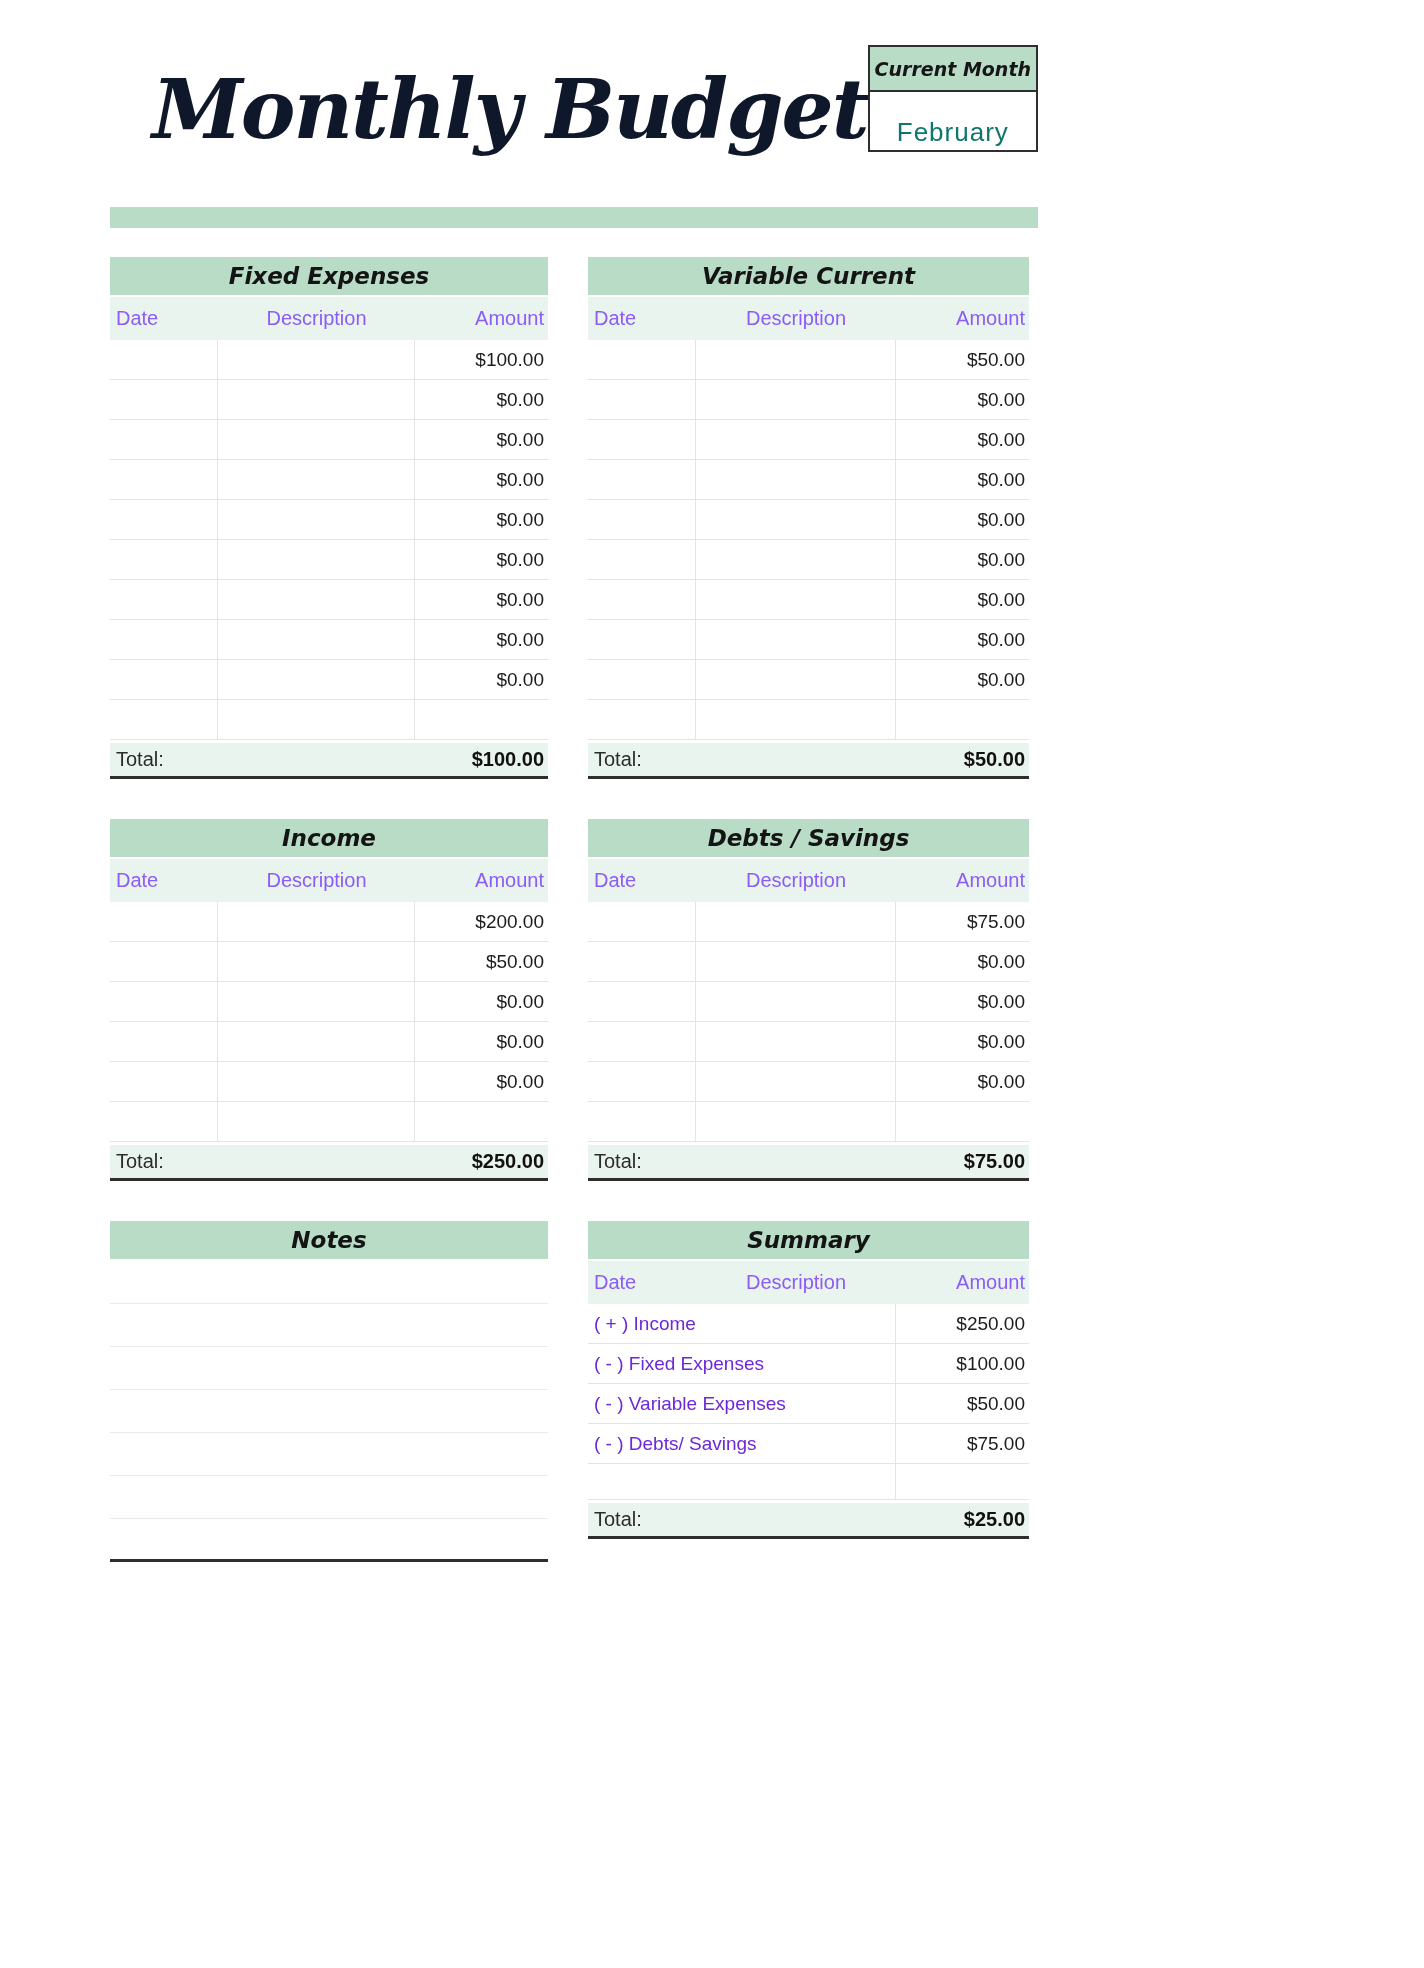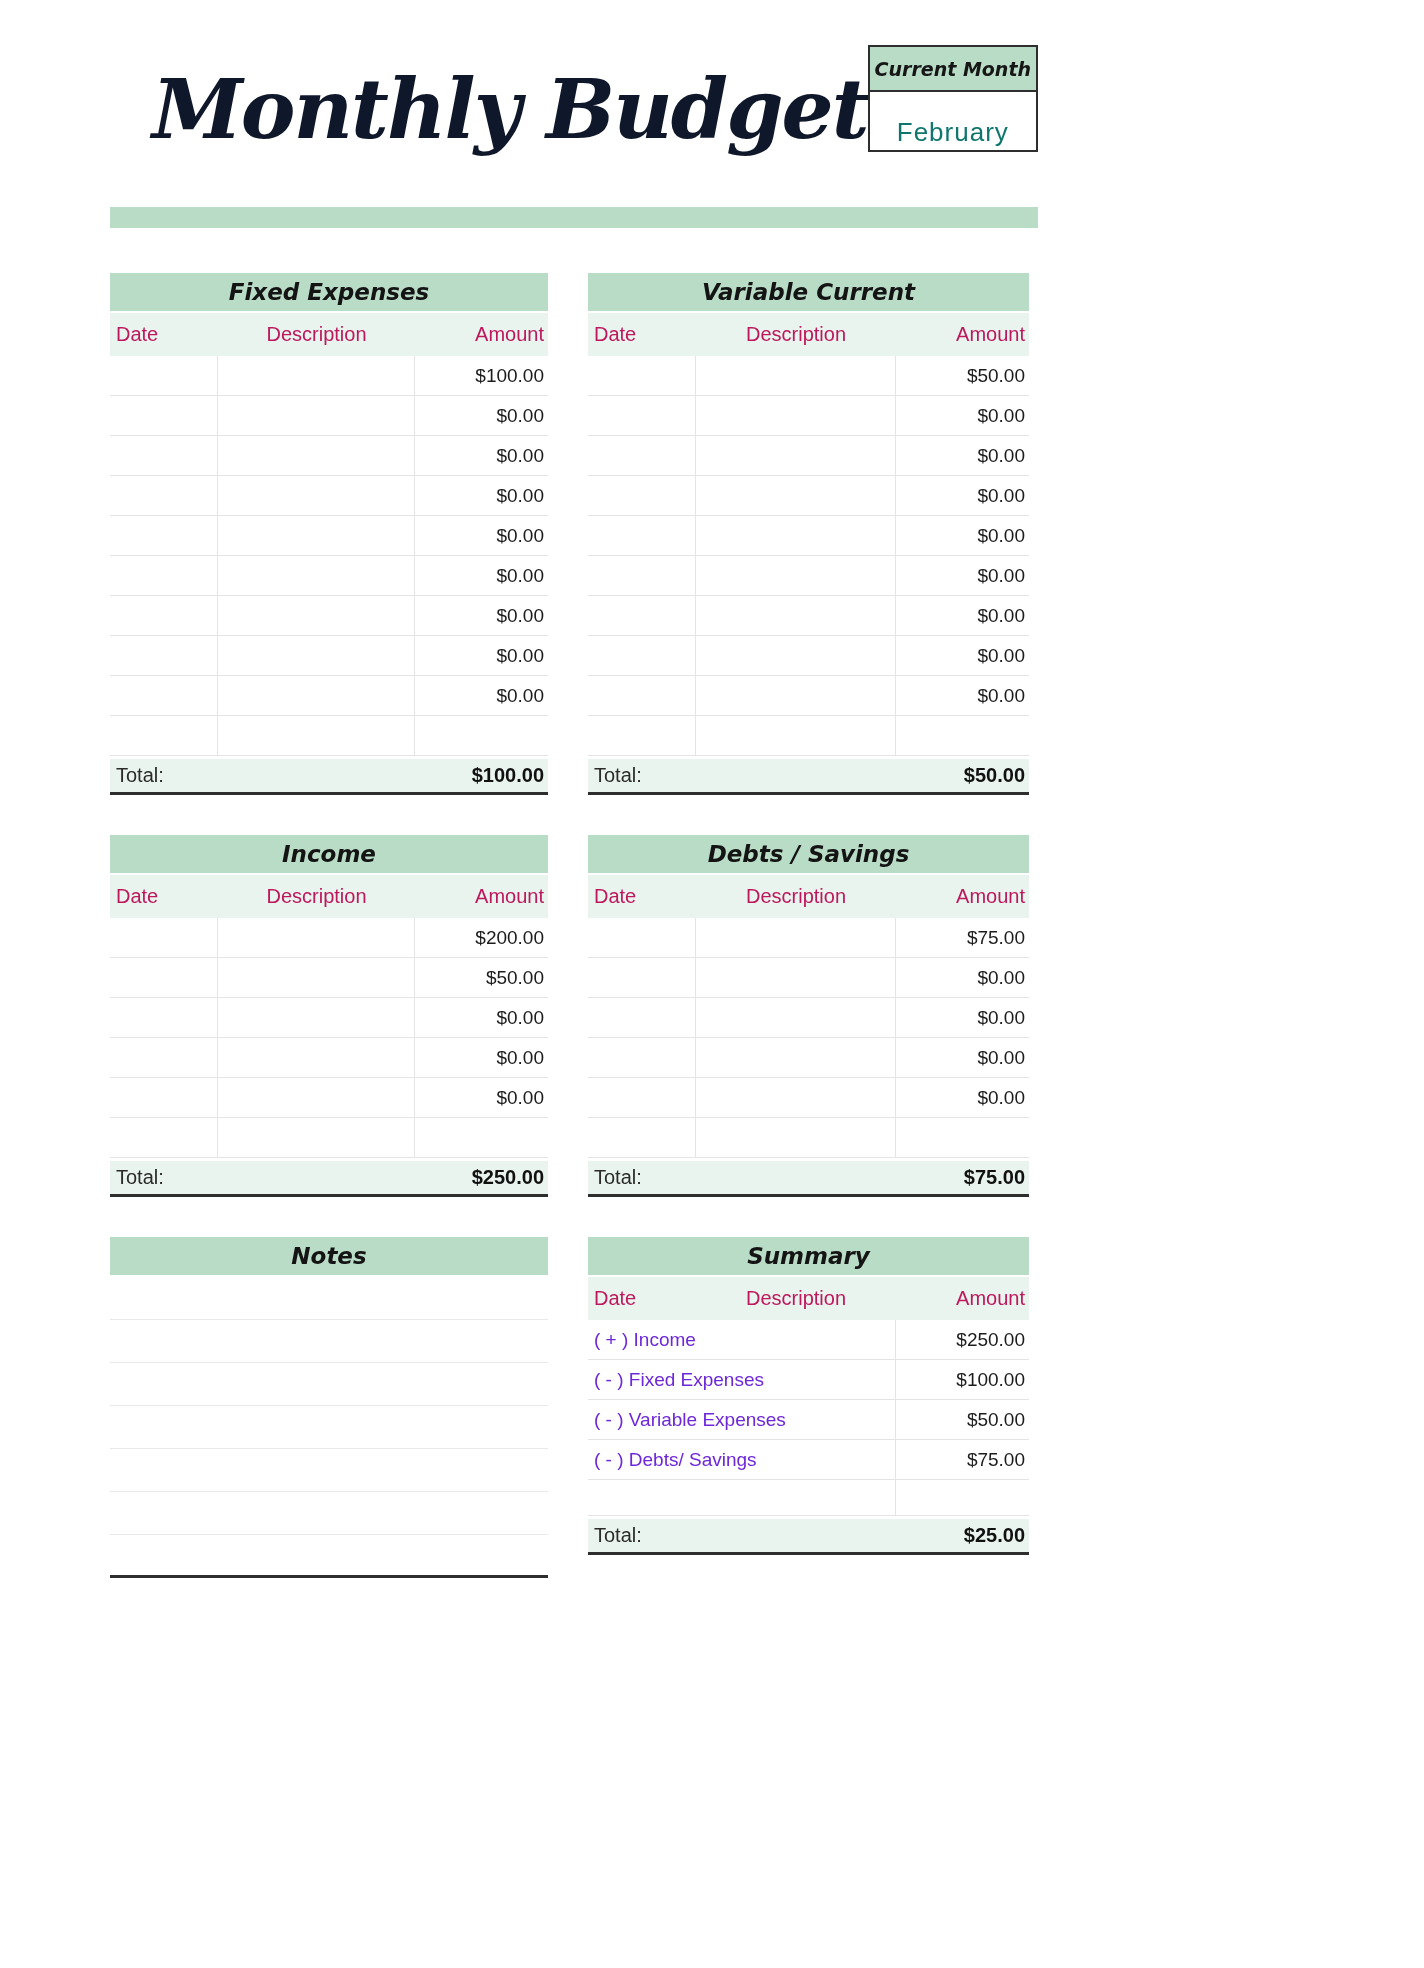--- a/index.html
+++ b/index.html
@@ -44,32 +44,32 @@
   .month-value { height: 81px; display: flex; align-items: center; justify-content: center; font-size: 26px; letter-spacing: 1px; color: #0f766e; }
 
   .divider-bar { height: 21px; background: var(--green); margin-top: 32px; }
 
   
   .grid {
     display: grid;
     grid-template-columns: 438px 441px;
     column-gap: 49px;
     row-gap: 36px;
-    margin-top: 45px;
+    margin-top: 29px;
     align-items: start;
     gap: 40px;
   }
 
   
   .table-title {
     height: 38px; background: var(--green); margin-bottom: 2px;
     display: flex; align-items: center; justify-content: center;
     font-family: "DejaVu Sans", sans-serif; font-style: italic; font-weight: 700; font-size: 23px; color: #141414;
   }
-  .thead { display: flex; height: 43px; background: var(--tint); align-items: center; font-size: 20px; color: #be185d; }
+  .thead { display: flex; height: 43px; background: var(--tint); align-items: center; font-size: 20px; color: #8b5cf6; }
   .h-date { width: 108px; padding-left: 6px; }
   .h-desc { flex: 1; text-align: center; }
   .h-amt  { width: 133px; text-align: right; padding-right: 4px; }
 
   .trow { display: flex; height: 40px; border-bottom: 1px solid var(--line); background: #fff; }
   .c-date { width: 108px; border-right: 1px solid var(--line); }
   .c-desc { flex: 1; border-right: 1px solid var(--line); }
   .c-amt  { width: 133px; display: flex; align-items: center; justify-content: flex-end; padding-right: 4px; font-size: 19px; color: #1c1c1c; }
 
   .total-row {

